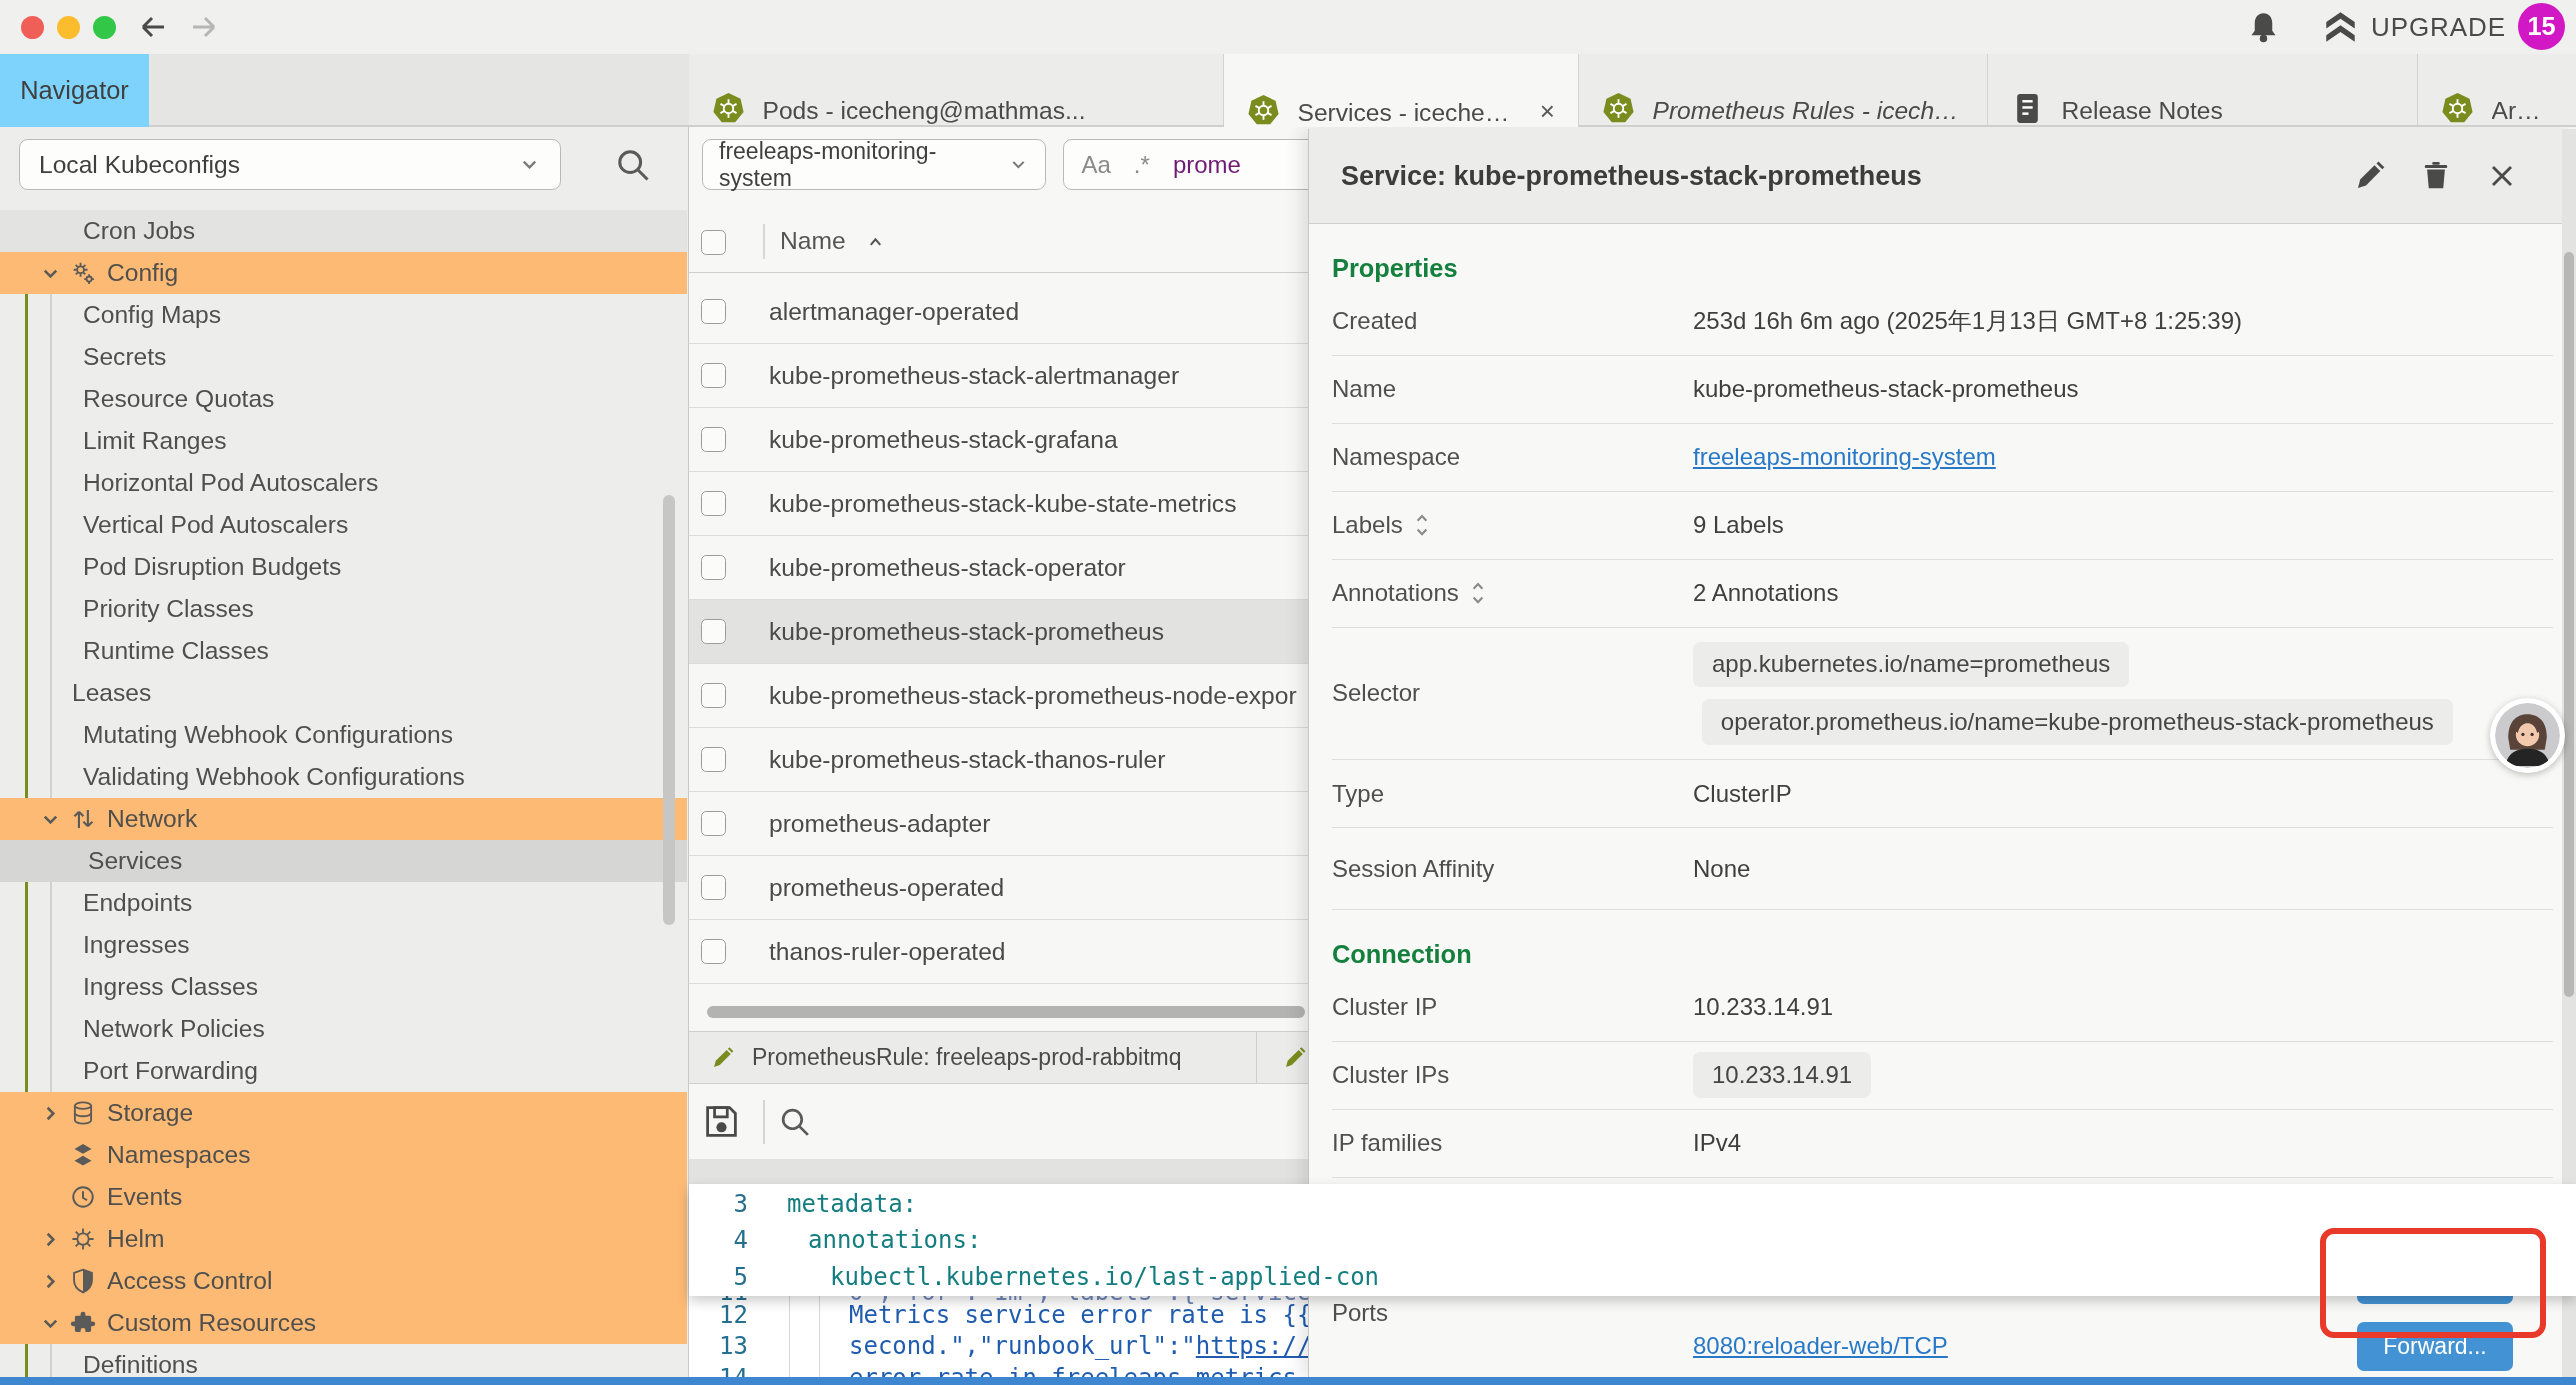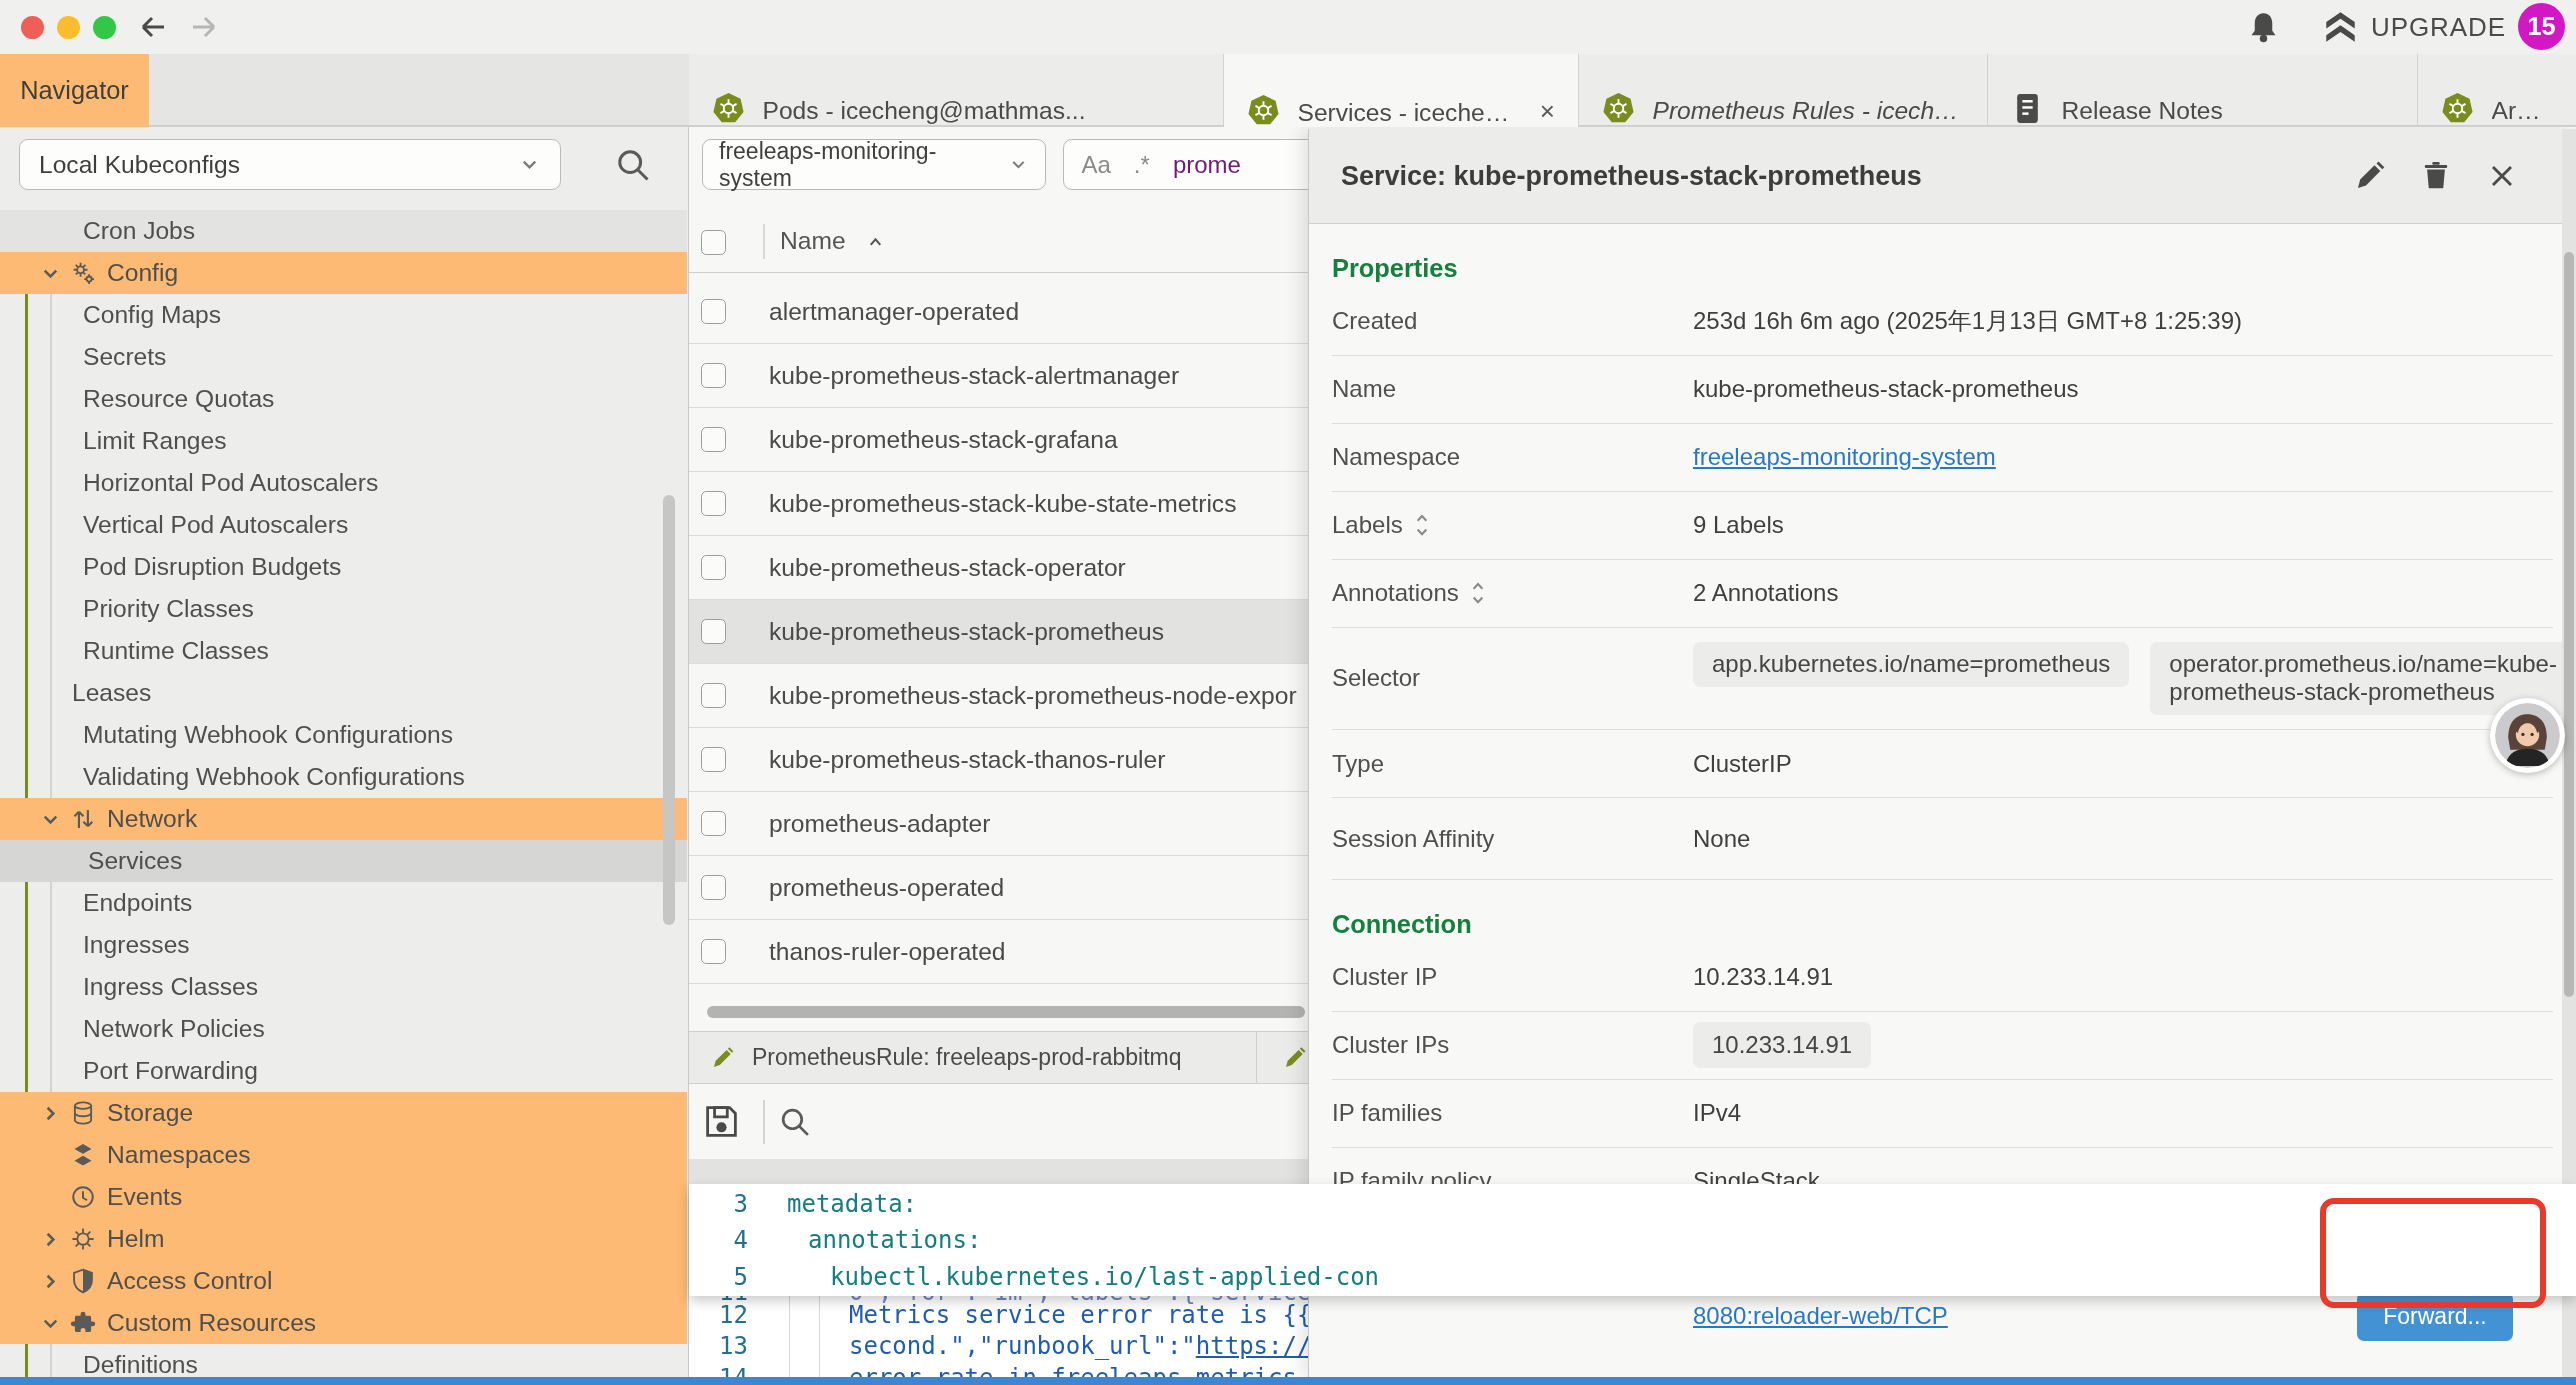--- a/index.html
+++ b/index.html
@@ -10,21 +10,21 @@
   .topbar{position:absolute;left:0;top:0;width:2576px;height:54px;background:#f0f0ee;}
   .light{position:absolute;top:16px;width:23px;height:23px;border-radius:50%;}
   .l-red{left:21px;background:#f05f57}.l-yel{left:57px;background:#fbbc2e}.l-grn{left:93px;background:#33c748}
   .navarrow{position:absolute;top:11.4px;width:32px;height:32px}
   .upgrade-label{position:absolute;left:2371px;top:12.3px;font-size:26px;letter-spacing:0.9px;color:#4a4a48}
   .badge{position:absolute;left:2518px;top:2.6px;width:47px;height:47px;border-radius:50%;background:#d218c4;
          color:#fff;font-size:25.4px;font-weight:bold;display:flex;align-items:center;justify-content:center}
   
   .tabstrip{position:absolute;left:0;top:54px;width:2576px;height:73px;background:#e5e5e3}
   .tabline{position:absolute;left:0;top:125px;width:2576px;height:1.8px;background:#cfcfcd;z-index:1}
-  .navtab{position:absolute;left:0;top:54px;width:149px;height:73px;background:#fdba74;z-index:2;
+  .navtab{position:absolute;left:0;top:54px;width:149px;height:73px;background:#7dd3fc;z-index:2;
           display:flex;align-items:center;justify-content:center;font-size:25.4px;color:#3f3f3d}
   .doc-tabs{position:absolute;left:689px;top:54px;height:73px;display:flex;z-index:2}
   .dtab{display:flex;align-items:flex-end;gap:17.5px;padding:0 23px;background:#ececea;height:71px;
         border-right:1.8px solid #d2d2d0;font-size:24.6px;color:#4a4a48;box-sizing:border-box;overflow:hidden;white-space:nowrap}
   .dtab.active{background:#f7f7f5;height:73px}
   .dtab .lbl{overflow:hidden;text-overflow:ellipsis}
   .dtab.italic .lbl{font-style:italic}
   .dtab .close{font-size:26px;color:#5a5a58;margin-left:8.8px}
   
   .left-panel{position:absolute;left:0;top:127px;width:689px;height:1251px;background:#ededeb;
@@ -94,21 +94,21 @@
   .rp-body{position:relative;padding:0 23px}
   .rp-section-h{margin:24.6px 0 0 0;height:39px;display:flex;align-items:center;font-size:25.4px;font-weight:bold;color:#15803d}
   .drow{display:grid;grid-template-columns:361px 1fr;align-items:center;min-height:67px;
         border-bottom:1.8px solid #dedede;font-size:24px}
   .drow:last-child{border-bottom:none}
   .drow.tall{min-height:81px}
   .dlabel{color:#4f4f4d;display:flex;align-items:center;gap:12.3px}
   .dvalue{color:#3f3f3d}
   .dlink{color:#2878c8;text-decoration:underline}
   .chip{display:inline-block;background:#ececea;border-radius:7px;padding:8.8px 19px;color:#454543}
-  .chips-col{display:flex;align-items:flex-start;gap:12.3px;padding:14px 0}
+  .chips-col{display:flex;flex-direction:column;align-items:flex-start;gap:12.3px;padding:14px 0}
   .chips-col .chip:nth-child(2){margin-left:8.8px}
   .ports-col{display:flex;flex-direction:column}
   .port-entry{display:flex;align-items:center;justify-content:space-between;height:67px;position:relative;padding-right:40px}
   .fwd-btn{background:#4292d4;color:#fff;border:none;border-radius:7px;font-size:23px;width:156px;height:49px;
            font-family:"Liberation Sans",sans-serif}
   .ring{position:absolute;right:7px;top:-17.5px;width:214px;height:98px;border:6.1px solid #e8392b;border-radius:14px;
         z-index:4;pointer-events:none}
   .rp-scrolltrack{position:absolute;right:0;top:0;width:14px;height:1249px;background:#e3e3e1}
   .rp-scrollthumb{position:absolute;right:1.8px;top:123px;width:10.5px;height:745px;background:#b7b7b5;border-radius:5.3px}
   

